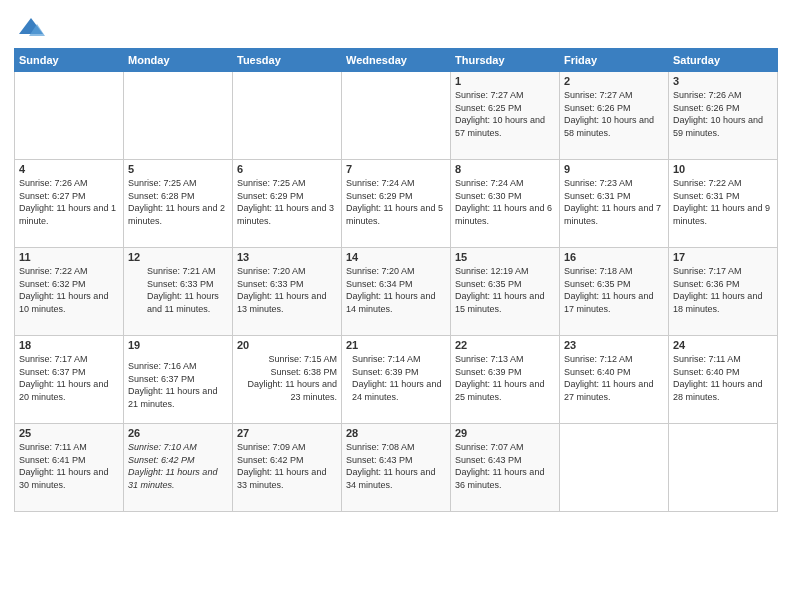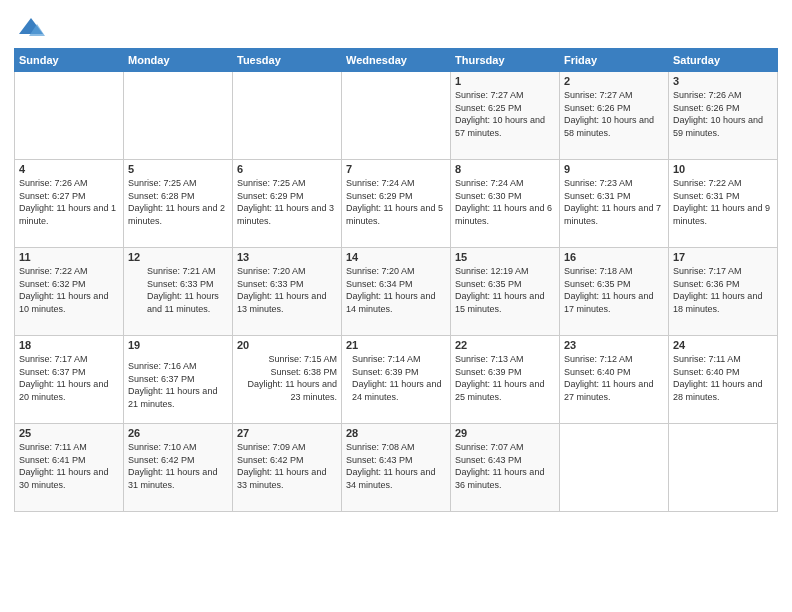--- a/index.html
+++ b/index.html
@@ -291,21 +291,21 @@
         </tr>
         <tr>
           <td>
             <span class="day-num">25</span>
             <div class="cell-info" style="white-space: pre-line;">Sunrise: 7:11 AM
 Sunset: 6:41 PM
 Daylight: 11 hours and 30 minutes.</div>
           </td>
           <td>
             <span class="day-num">26</span>
-            <div class="cell-info" style="white-space: pre-line;">Sunrise: 7:10 AM
+            <div class="cell-info" style="white-space: pre-line; font-style: italic;">Sunrise: 7:10 AM
 Sunset: 6:42 PM
 Daylight: 11 hours and 31 minutes.</div>
           </td>
           <td>
             <span class="day-num">27</span>
             <div class="cell-info" style="white-space: pre-line;">Sunrise: 7:09 AM
 Sunset: 6:42 PM
 Daylight: 11 hours and 33 minutes.</div>
           </td>
           <td>

